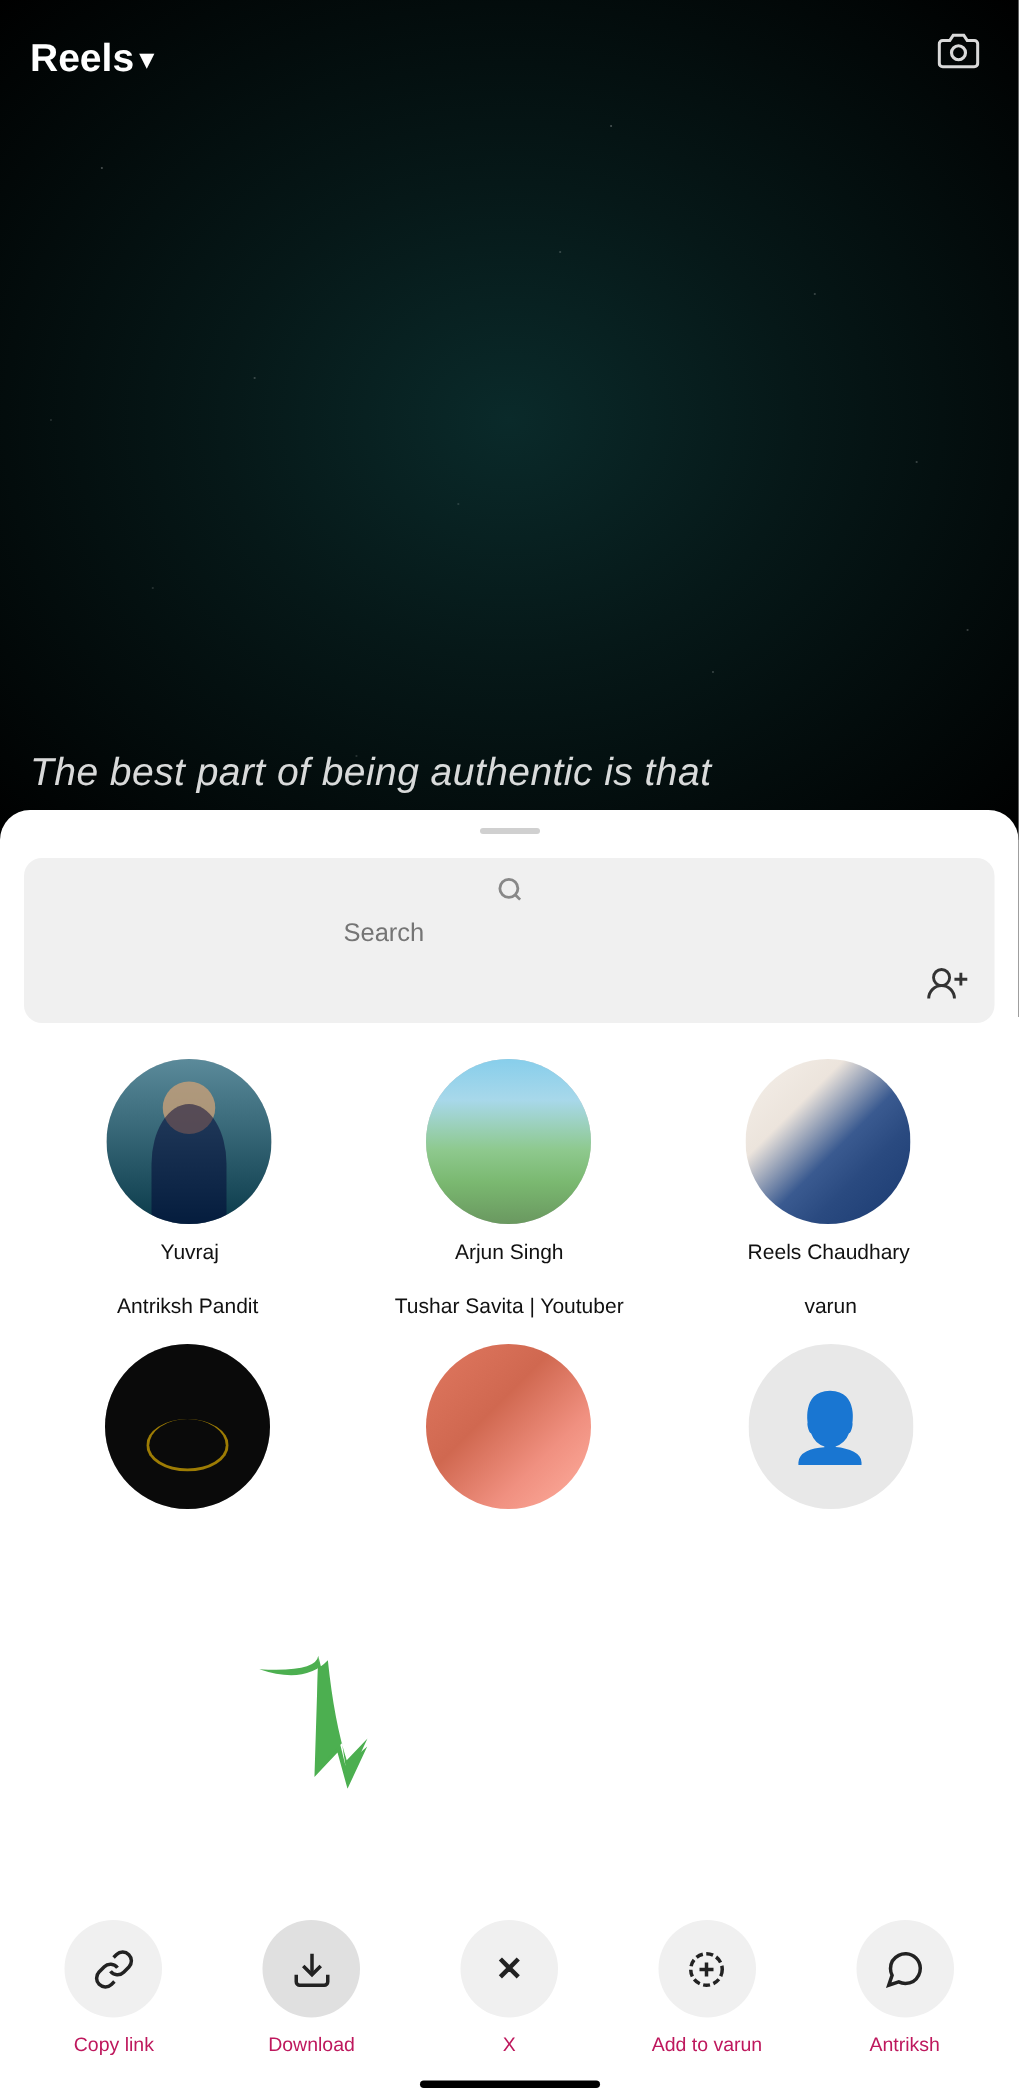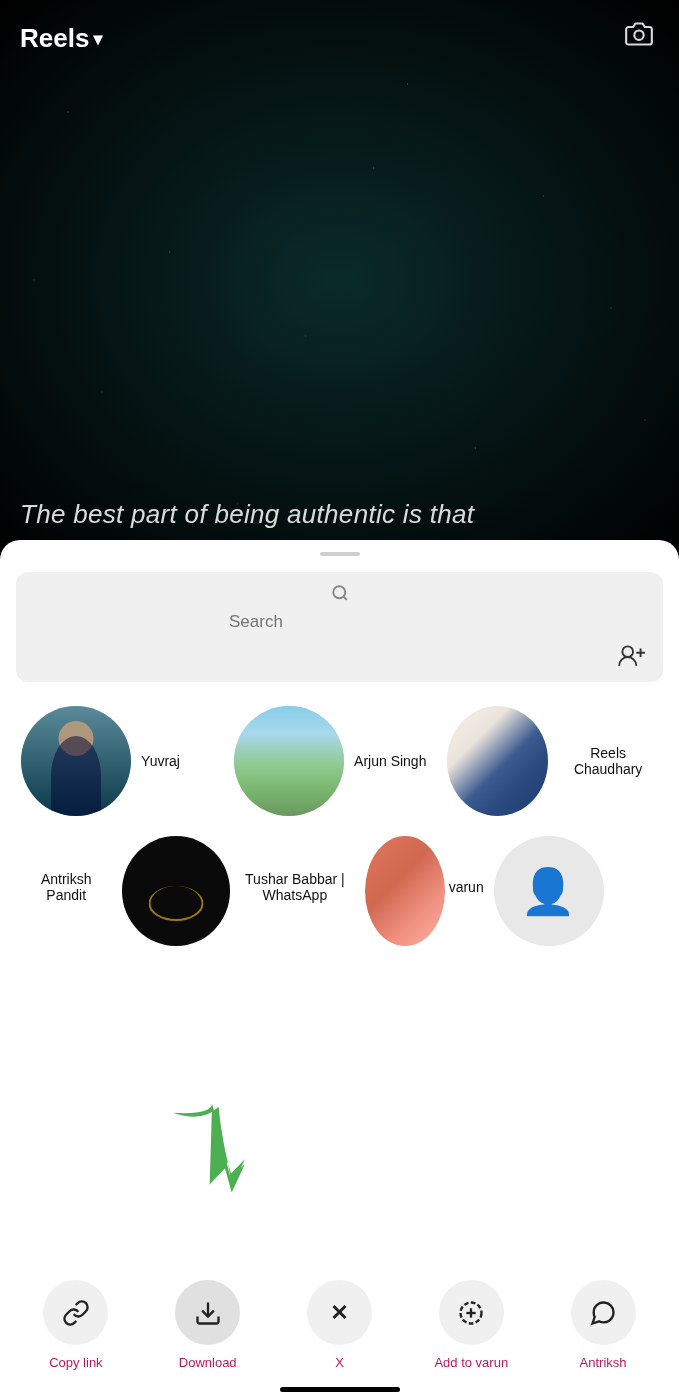--- a/index.html
+++ b/index.html
@@ -157,21 +157,21 @@
     
     .contacts-row {
       display: flex;
       padding: 16px 20px;
       gap: 0;
       justify-content: space-around;
     }
 
     .contact-item {
       display: flex;
-      flex-direction: row;
+      flex-direction: column;
       align-items: center;
       gap: 10px;
       width: 33%;
     }
 
     .avatar-circle {
       width: 110px;
       height: 110px;
       border-radius: 50%;
       overflow: hidden;
@@ -437,21 +437,21 @@
     <div class="contact-item">
       <span class="contact-name" style="margin-bottom:8px;">Antriksh Pandit</span>
       <div class="avatar-circle">
         <div class="antriksh-avatar">
           <div class="necklace"></div>
         </div>
       </div>
     </div>
 
     <div class="contact-item">
-      <span class="contact-name" style="margin-bottom:8px;">Tushar Babbar | WhatsApp</span>
+      <span class="contact-name" style="margin-bottom:8px;">Tushar Savita | Youtuber</span>
       <div class="avatar-circle">
         <div class="tushar-avatar"></div>
       </div>
     </div>
 
     <div class="contact-item">
       <span class="contact-name" style="margin-bottom:8px;">varun</span>
       <div class="avatar-circle">
         <div class="varun-avatar">
           <span class="empty-avatar-icon">👤</span>

